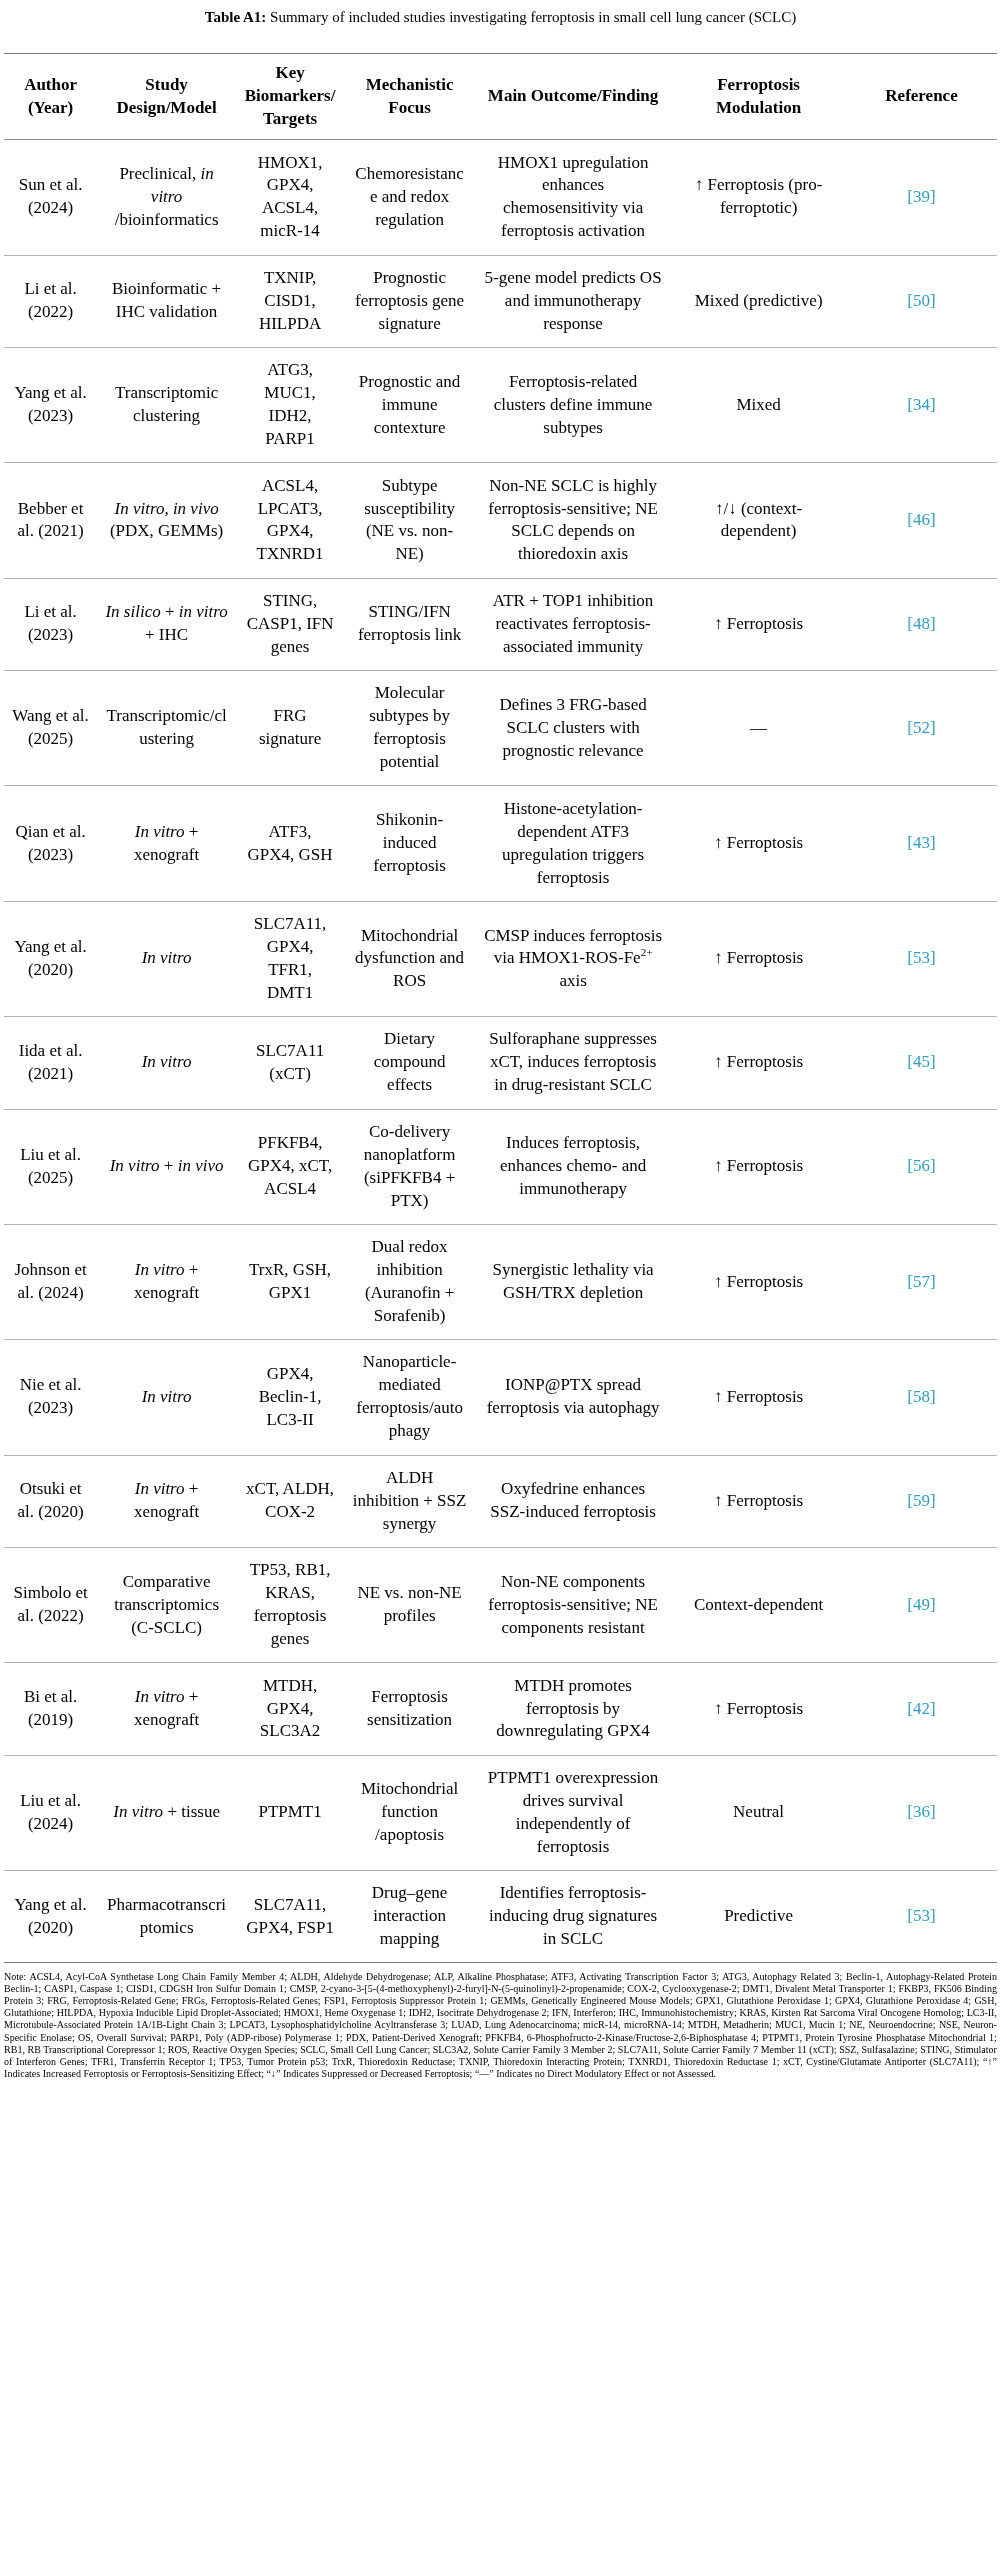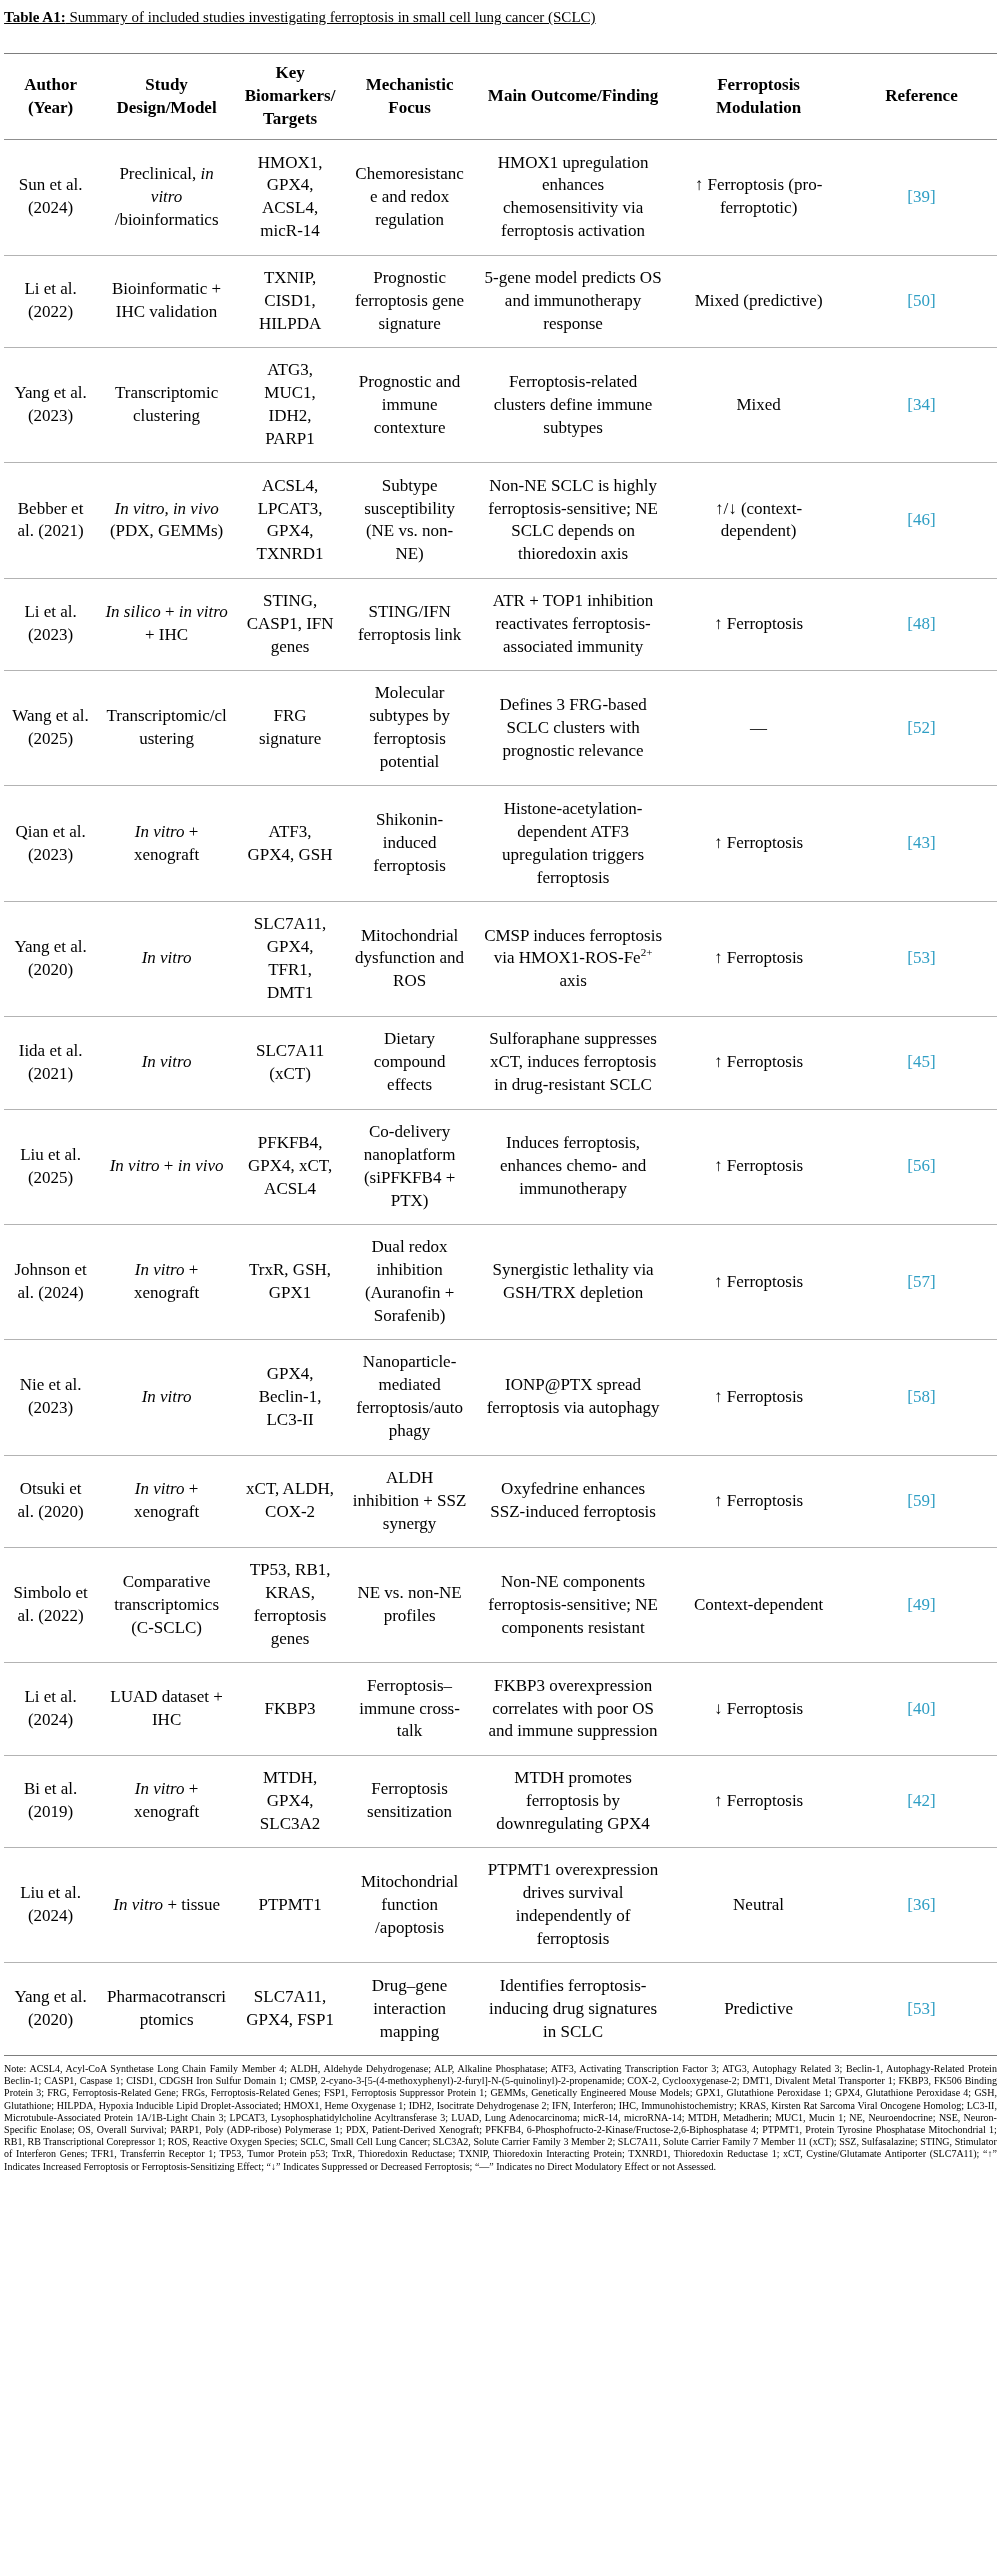--- a/index.html
+++ b/index.html
@@ -11,25 +11,24 @@
     width: 1001px;
     font-family: "Liberation Serif", "DejaVu Serif", serif;
     color: #000000;
   }
   .page {
     width: 1001px;
     box-sizing: border-box;
     padding: 5.2px 4.1px 12.4px 4.1px;
   }
   .caption {
-    text-align: left;
+    text-align: center;
     font-size: 15px;
     line-height: 1.25;
     margin: 3.1px 0 8.2px 0;
-    text-decoration: underline;
   }
   .cap-label { font-weight: bold; }
   table.studies {
     width: 100%;
     border-collapse: collapse;
     table-layout: fixed;
     font-size: 17px;
     line-height: 1.35;
     margin-top: 26px;
   }
@@ -230,29 +229,20 @@
     <td>Simbolo et al. (2022)</td>
     <td>Comparative transcriptomics (C-SCLC)</td>
     <td>TP53, RB1, KRAS, ferroptosis genes</td>
     <td>NE vs. non-NE profiles</td>
     <td>Non-NE components ferroptosis-sensitive; NE components resistant</td>
     <td>Context-dependent</td>
     <td class="ref">[49]</td>
   </tr>
 
 
-  <tr class="study-row">
-    <td>Li et al. (2024)</td>
-    <td>LUAD dataset + IHC</td>
-    <td>FKBP3</td>
-    <td>Ferroptosis–immune cross-talk</td>
-    <td>FKBP3 overexpression correlates with poor OS and immune suppression</td>
-    <td>↓ Ferroptosis</td>
-    <td class="ref">[40]</td>
-  </tr>
 
   <tr class="study-row">
     <td>Bi et al. (2019)</td>
     <td><span class="it">In vitro</span><span> + xenograft</span></td>
     <td>MTDH, GPX4, SLC3A2</td>
     <td>Ferroptosis sensitization</td>
     <td>MTDH promotes ferroptosis by downregulating GPX4</td>
     <td>↑ Ferroptosis</td>
     <td class="ref">[42]</td>
   </tr>

